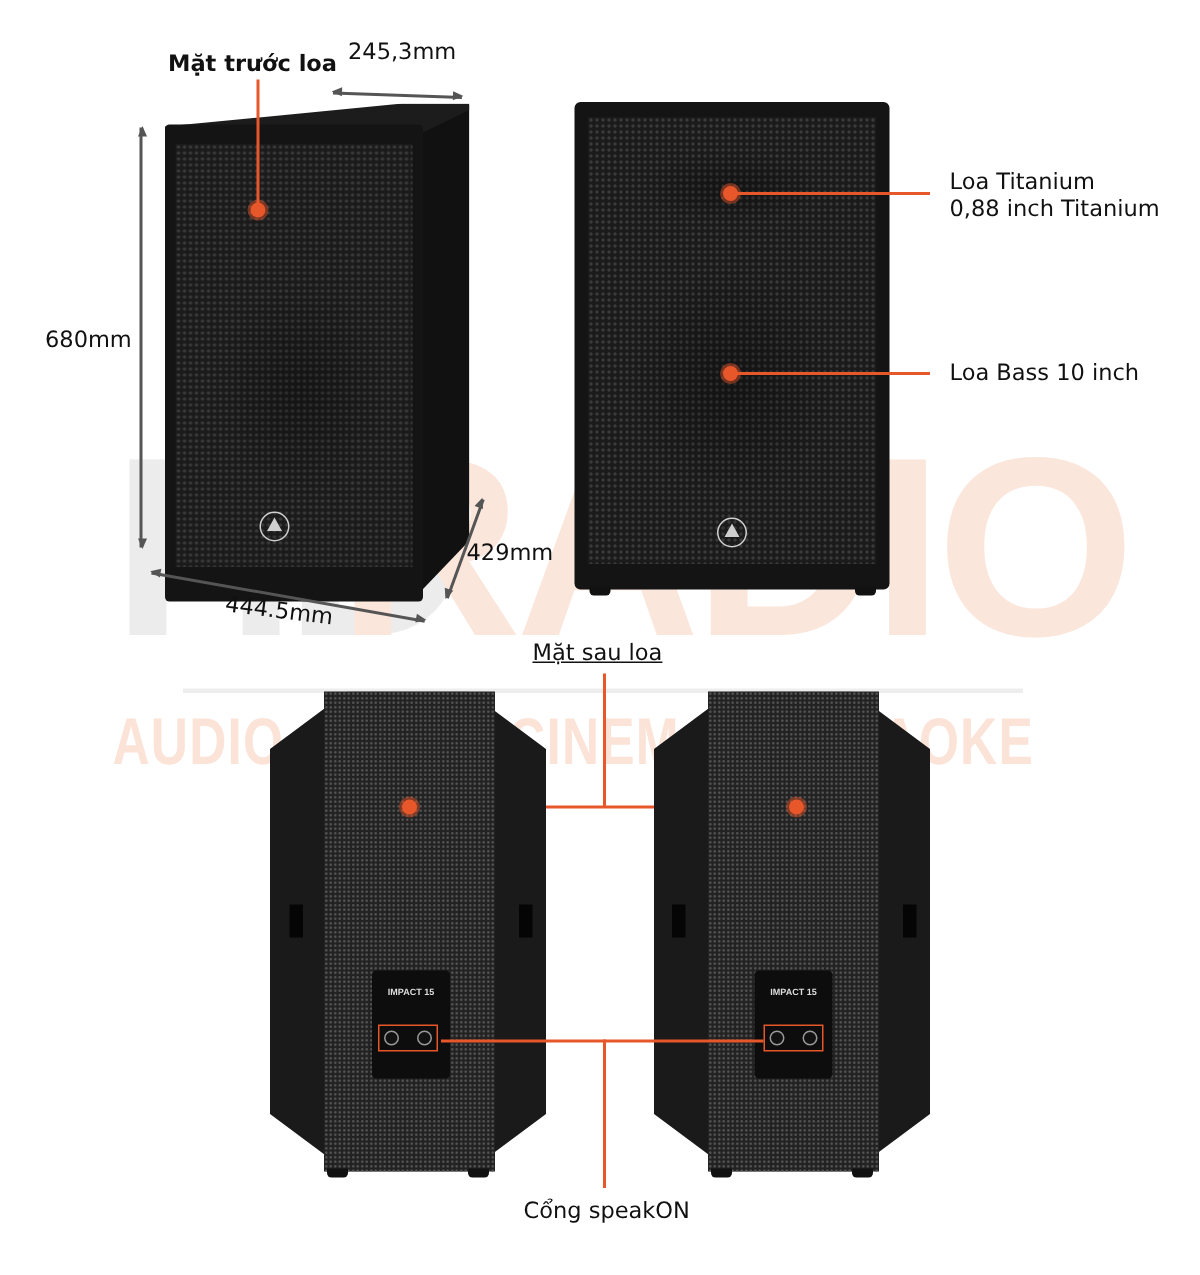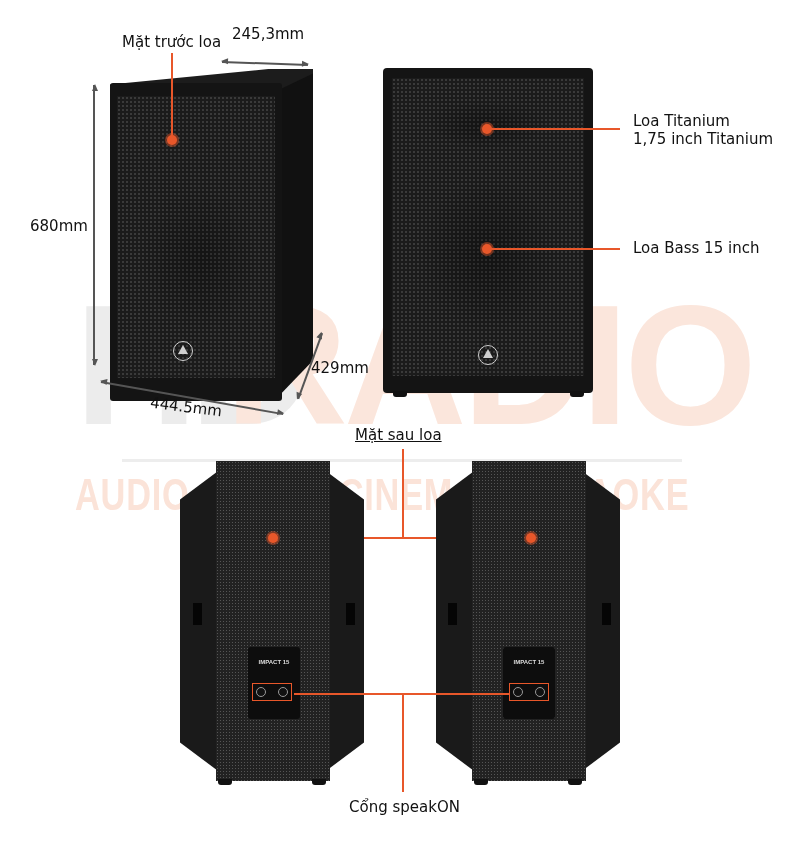--- a/index.html
+++ b/index.html
@@ -61,21 +61,21 @@
 
 <div>
   <div class="abs cabinet" style="left:275px;top:70px;width:38px;height:330px;clip-path:polygon(0 4%,100% 0,100% 88%,0 100%);background:#111;"></div>
   <div class="abs cabinet" style="left:110px;top:69px;width:203px;height:22px;clip-path:polygon(0 70%,78% 0,100% 0,100% 20%,82% 100%,0 100%);background:#1c1c1c;"></div>
   <div class="abs cabinet" style="left:110px;top:83px;width:172px;height:318px;border-radius:3px;"></div>
   <div class="abs grille" style="left:117px;top:96px;width:158px;height:282px;"></div>
   <div class="abs" style="left:140px;top:185px;width:120px;height:150px;border-radius:50%;background:radial-gradient(ellipse,rgba(0,0,0,0.25),transparent 70%);"></div>
   <div class="logo" style="left:173px;top:341px;"></div>
 </div>
 
-<div class="label" style="left:122px;top:33px;">Mặt trước loa</div>
+<div class="label" style="left:112px;top:33px;font-weight:bold;">Mặt trước loa</div>
 <div class="oline" style="left:171px;top:53px;width:2px;height:83px;"></div>
 <div class="marker" style="left:167px;top:135px;"></div>
 
 <div class="label" style="left:232px;top:25px;">245,3mm</div>
 <div class="dim" style="left:222px;top:61px;width:86px;transform:rotate(2deg);"></div>
 
 <div class="label" style="left:30px;top:217px;">680mm</div>
 <div class="dim" style="left:95px;top:85px;width:280px;transform:rotate(90deg);transform-origin:0 0;"></div>
 
 <div class="label" style="left:150px;top:398px;transform:rotate(7deg);">444.5mm</div>
@@ -91,26 +91,26 @@
   <div class="abs" style="left:418px;top:175px;width:140px;height:160px;border-radius:50%;background:radial-gradient(ellipse,rgba(0,0,0,0.3),transparent 70%);"></div>
   <div class="logo" style="left:478px;top:345px;"></div>
   <div class="foot" style="left:393px;top:391px;"></div>
   <div class="foot" style="left:570px;top:391px;"></div>
 </div>
 
 <div class="marker" style="left:482px;top:124px;"></div>
 <div class="oline" style="left:488px;top:128px;width:132px;height:2px;"></div>
 <div class="label" style="left:633px;top:112px;">
   <div>Loa Titanium</div>
-  <div>1,75 inch Titanium</div>
+  <div>0,88 inch Titanium</div>
 </div>
 
 <div class="marker" style="left:482px;top:244px;"></div>
 <div class="oline" style="left:488px;top:248px;width:132px;height:2px;"></div>
-<div class="label" style="left:633px;top:239px;">Loa Bass 15 inch</div>
+<div class="label" style="left:633px;top:239px;">Loa Bass 10 inch</div>
 
 <div class="label" style="left:355px;top:426px;text-decoration:underline;">Mặt sau loa</div>
 <div class="oline" style="left:402px;top:449px;width:2px;height:89px;"></div>
 <div class="oline" style="left:273px;top:537px;width:258px;height:2px;"></div>
 
 <div class="back" style="left:180px;top:461px;width:184px;height:320px;"></div>
 <div class="back-panel" style="left:216px;top:461px;width:114px;height:320px;"></div>
 <div class="handle" style="left:193px;top:603px;"></div>
 <div class="handle" style="left:346px;top:603px;"></div>
 <div class="plate" style="left:248px;top:647px;">

